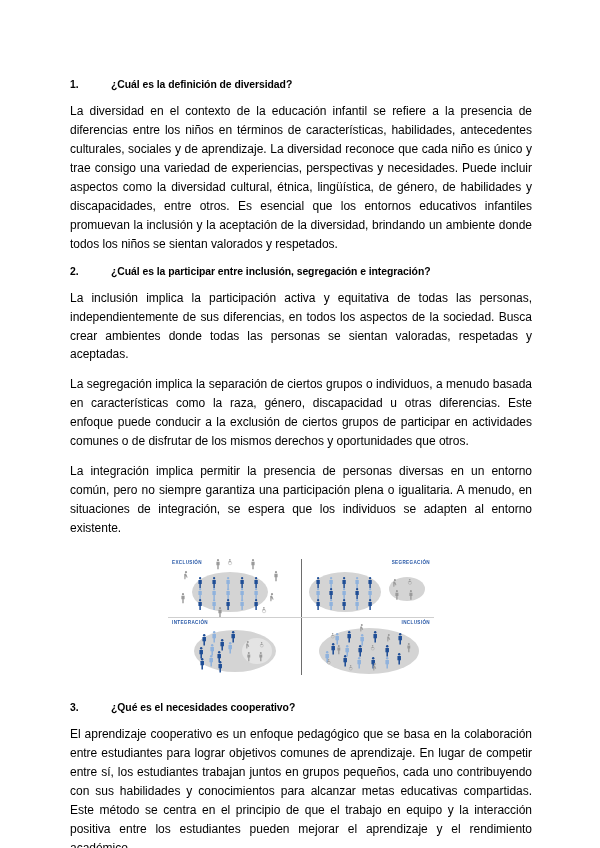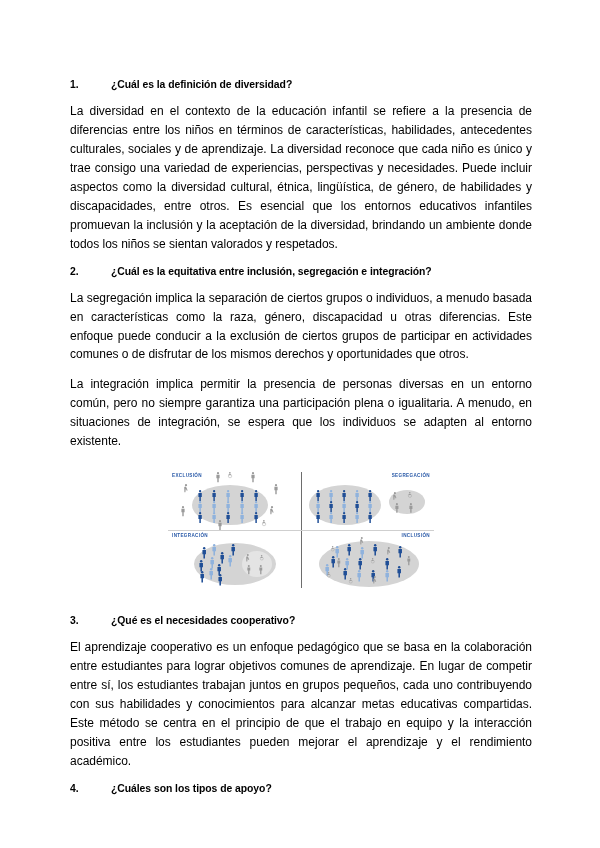--- a/index.html
+++ b/index.html
@@ -120,22 +120,23 @@
   <div class="content">
 
     <div class="qheading">
       <span class="qnum">1.</span>
       <span class="qtext">¿Cuál es la definición de diversidad?</span>
     </div>
     <p class="body gap-after">La diversidad en el contexto de la educación infantil se refiere a la presencia de diferencias entre los niños en términos de características, habilidades, antecedentes culturales, sociales y de aprendizaje. La diversidad reconoce que cada niño es único y trae consigo una variedad de experiencias, perspectivas y necesidades. Puede incluir aspectos como la diversidad cultural, étnica, lingüística, de género, de habilidades y discapacidades, entre otros. Es esencial que los entornos educativos infantiles promuevan la inclusión y la aceptación de la diversidad, brindando un ambiente donde todos los niños se sientan valorados y respetados.</p>
 
     <div class="qheading">
       <span class="qnum">2.</span>
-      <span class="qtext">¿Cuál es la equitativa entre inclusión, segregación e integración?</span>
+      <span class="qtext">¿Cuál es la participar entre inclusión, segregación e integración?</span>
     </div>
+    <p class="body gap-after">La inclusión implica la participación activa y equitativa de todas las personas, independientemente de sus diferencias, en todos los aspectos de la sociedad. Busca crear ambientes donde todas las personas se sientan valoradas, respetadas y aceptadas.</p>
     <p class="body gap-after">La segregación implica la separación de ciertos grupos o individuos, a menudo basada en características como la raza, género, discapacidad u otras diferencias. Este enfoque puede conducir a la exclusión de ciertos grupos de participar en actividades comunes o de disfrutar de los mismos derechos y oportunidades que otros.</p>
     <p class="body">La integración implica permitir la presencia de personas diversas en un entorno común, pero no siempre garantiza una participación plena o igualitaria. A menudo, en situaciones de integración, se espera que los individuos se adapten al entorno existente.</p>
 
     <div class="figure-wrap">
       <div class="figure">
 
         <div class="fig-divider-v"></div>
         <div class="fig-divider-h"></div>
 
         <div class="quad q-tl">

